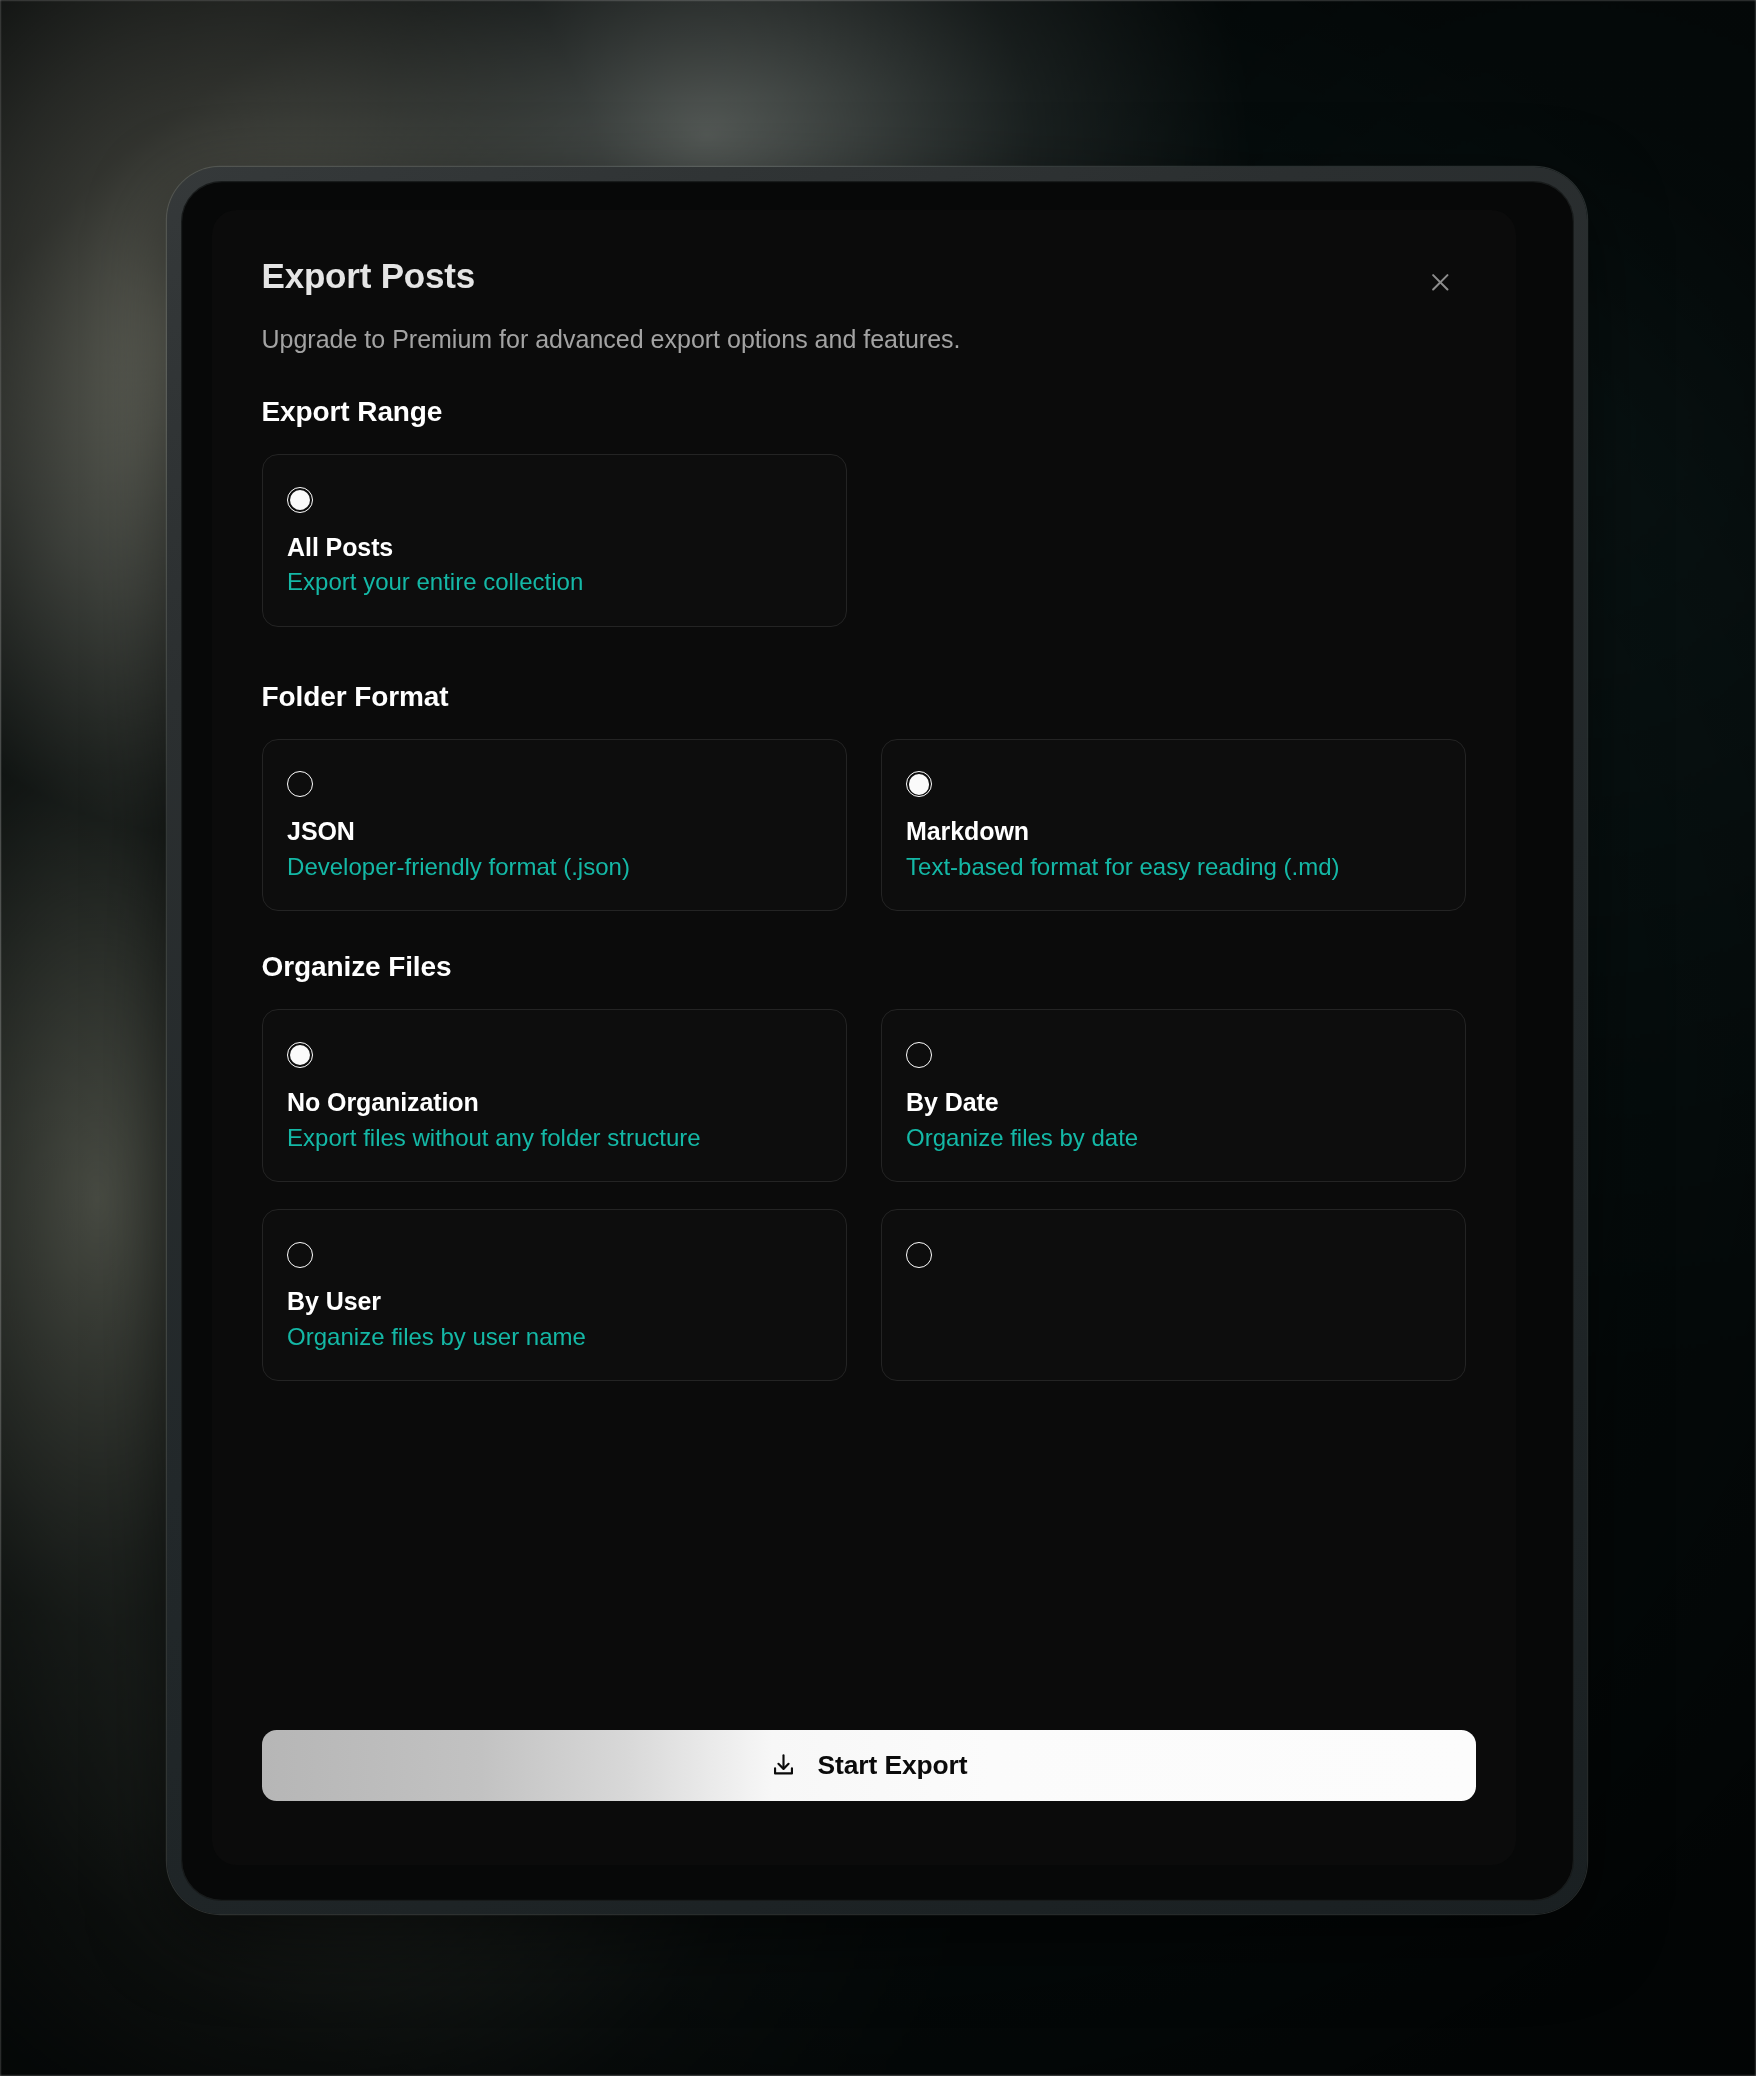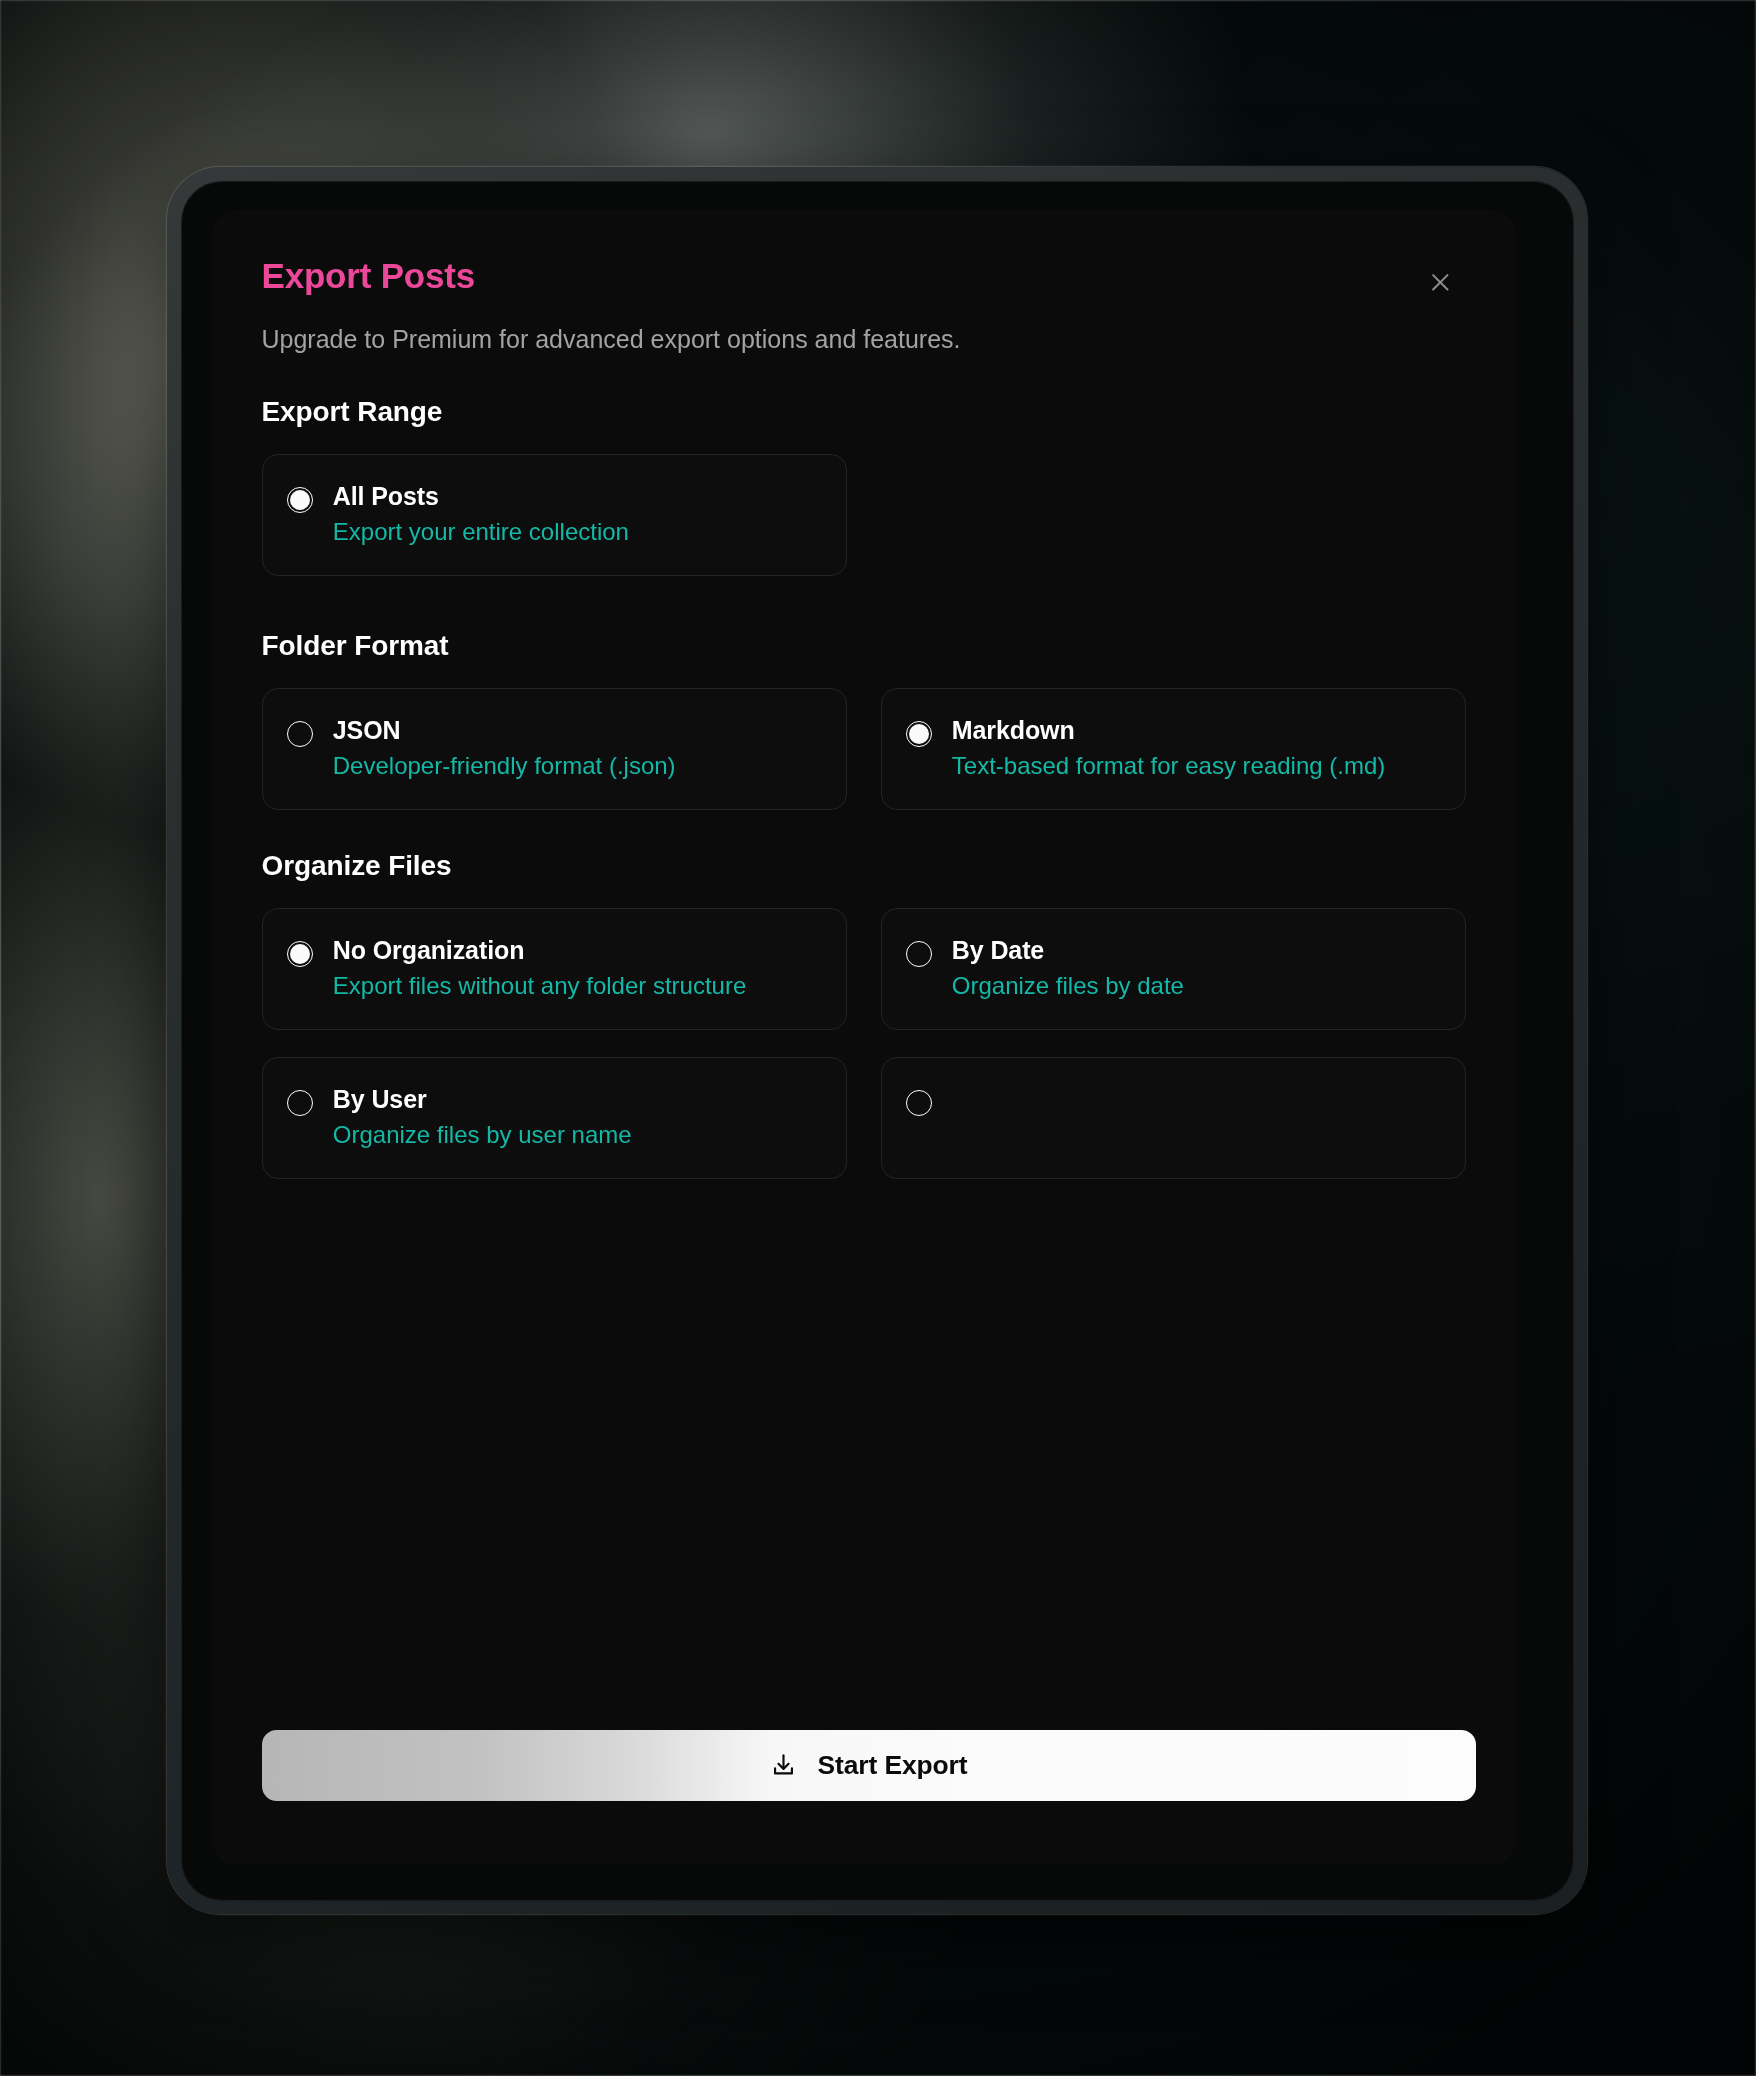--- a/index.html
+++ b/index.html
@@ -69,21 +69,21 @@
   
   .sheet-head {
     position: relative;
     display: flex;
     align-items: flex-start;
     justify-content: space-between;
   }
   .title {
     font-size: 35px;
     font-weight: bold;
-    color: #ec4899;
+    color: #e5e5e5;
     letter-spacing: -0.2px;
     line-height: 1.05;
   }
   .close-btn {
     width: 46px;
     height: 46px;
     margin-top: 1.2px;
     margin-right: 2.5px;
     display: flex;
     align-items: center;
@@ -122,20 +122,21 @@
   .opt-card {
     border: 1.2px solid #242424;
     border-radius: 16px;
     background: #0d0d0d;
     padding: 27px 24.6px;
     display: flex;
     gap: 19.7px;
     align-items: flex-start;
     cursor: pointer;
     min-height: 121px;
+    flex-direction: column;
   }
   .opt-card.hovered { background: #262626; border-color: #2e2e2e; }
 
   .radio {
     flex: 0 0 auto;
     width: 26px;
     height: 26px;
     border-radius: 50%;
     border: 1.8px solid #ffffff;
     margin-top: 4.9px;

